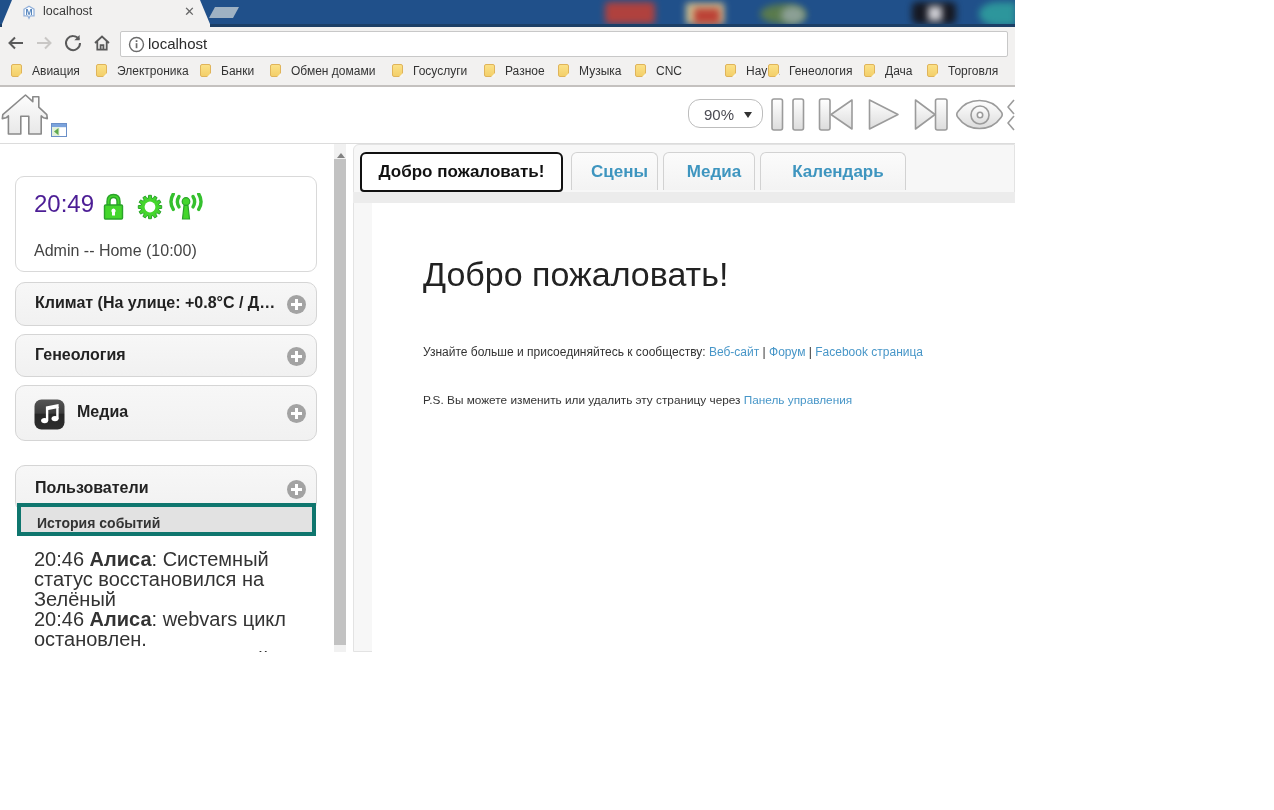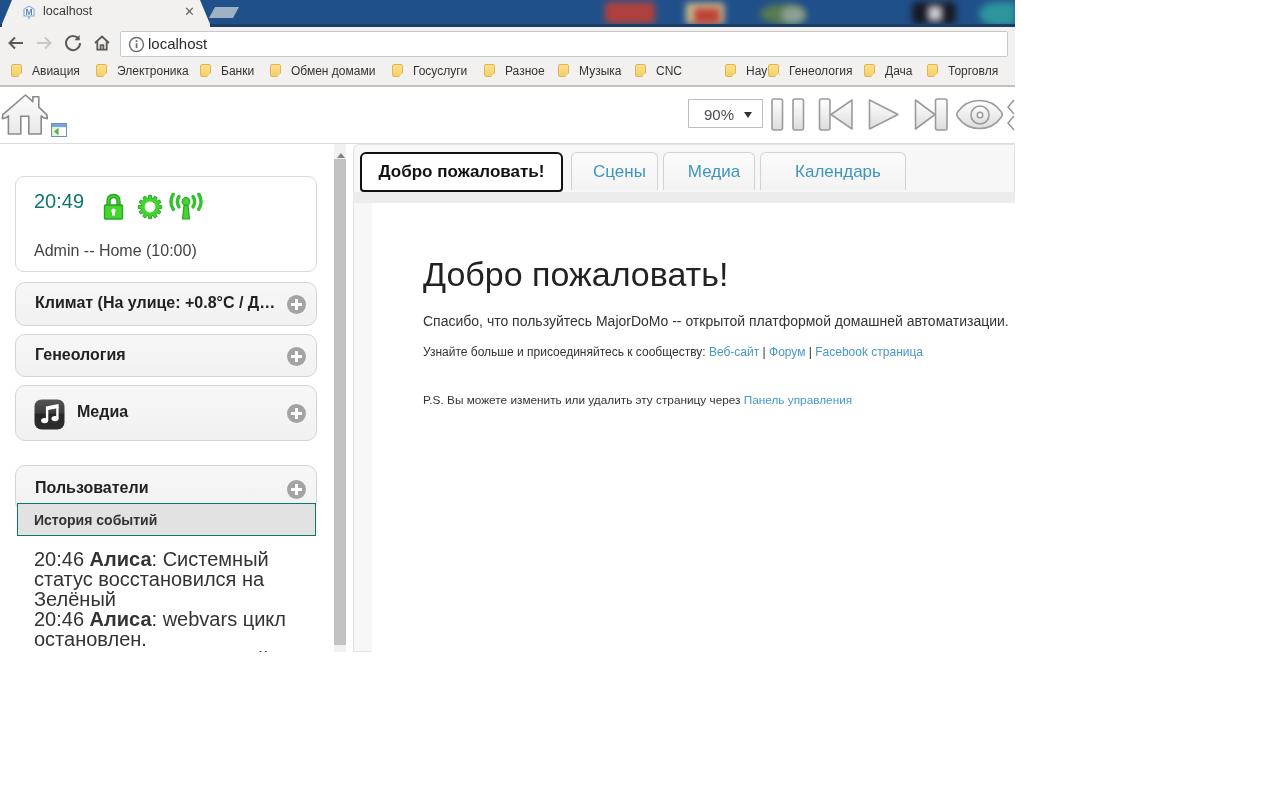--- a/index.html
+++ b/index.html
@@ -18,44 +18,44 @@
 #bmbar{left:0;top:57px;width:1015px;height:30px;background:#f2f1f0;border-bottom:2px solid #c4c1bf;}
 #omnibox{left:120px;top:31px;width:888px;height:26px;background:#fff;border:1px solid #c8c8c8;border-radius:2px;}
 #omnitext{left:27px;top:3px;font-size:15px;color:#2b2b2b;}
 .navic{position:absolute;top:33px;}
 
 .bm{position:absolute;top:64px;height:16px;font-size:12px;color:#333;white-space:nowrap;}
 .bm .fold{display:inline-block;position:relative;width:11px;height:13px;background:linear-gradient(#fbe187,#f3cf6a);border:1px solid #e0b45a;border-radius:2px;margin-right:10px;vertical-align:-2px;}
 .bm .fold:after{content:"";position:absolute;right:-1px;bottom:-1px;width:0;height:0;border-style:solid;border-width:0 0 4px 4px;border-color:transparent transparent #f6f5f3 transparent;}
 
 #pagehead{left:0;top:87px;width:1015px;height:57px;background:#fff;border-bottom:1px solid #dcdcdc;}
-#zoomsel{left:688px;top:99px;width:75px;height:29px;border:1px solid #bdbdbd;border-radius:0;background:#fff;}
+#zoomsel{left:688px;top:99px;width:75px;height:29px;border:1px solid #bdbdbd;border-radius:12px;background:#fff;}
 #zoomsel span{position:absolute;left:15px;top:6px;font-size:15px;color:#4a4a52;}
 #zoomsel i{position:absolute;right:10px;top:12px;width:0;height:0;border:4.5px solid transparent;border-top:6px solid #333;}
 
 #sidebar{left:0;top:144px;width:333px;height:508px;background:#fff;}
 .card{position:absolute;left:15px;width:302px;border:1px solid #d9d9d9;border-radius:9px;background:#fff;}
 .bar{position:absolute;left:15px;width:302px;border:1px solid #d5d5d5;border-radius:10px;background:linear-gradient(#f7f7f7,#f1f1f1);}
 .bar b{position:absolute;left:19px;font-size:16px;color:#222;white-space:nowrap;}
 .plus{position:absolute;right:10px;width:19px;height:19px;border-radius:50%;background:#a3a3a3;}
 .plus:before{content:"";position:absolute;left:4px;top:8px;width:11px;height:3px;background:#fff;}
 .plus:after{content:"";position:absolute;left:8px;top:4px;width:3px;height:11px;background:#fff;}
-#histhead{position:absolute;left:17px;top:359px;width:299px;height:33px;background:#e2e2e2;border:1px solid #0f766e;}
+#histhead{position:absolute;left:17px;top:359px;width:299px;height:33px;background:#e2e2e2;border:4px solid #0f766e;}
 #histhead b{position:absolute;left:16px;top:8px;font-size:14px;color:#333;}
 #histbody{position:absolute;left:17px;top:392px;width:299px;height:116px;background:#fff;overflow:hidden;}
 #histbody div{margin:13px 10px 0 17px;font-size:20px;line-height:20px;color:#333;}
 
 #sbtrack{left:334px;top:144px;width:12px;height:508px;background:#f1f1f1;}
 #sbthumb{left:334px;top:159px;width:12px;height:486px;background:#c2c2c2;}
 #sbarrow{left:337px;top:149px;width:0;height:0;border:4px solid transparent;border-bottom:5px solid #828282;}
 
 #mainwrap{left:353px;top:144px;width:662px;height:508px;background:#f7f7f7;border:1px solid #e3e3e3;border-radius:6px 0 0 0;}
 #tabshade{left:353px;top:192px;width:662px;height:11px;background:#ececec;}
 #maincontent{left:372px;top:203px;width:643px;height:449px;background:#fff;}
-.ptab{position:absolute;top:152px;height:38px;border:1px solid #d2d2d2;border-bottom:none;border-radius:6px 6px 0 0;background:linear-gradient(#fbfbfb,#f3f3f3);font-size:17px;font-weight:normal;color:#3e95bf;text-align:center;line-height:38px;padding-left:10px;}
+.ptab{position:absolute;top:152px;height:38px;border:1px solid #d2d2d2;border-bottom:none;border-radius:6px 6px 0 0;background:linear-gradient(#fbfbfb,#f3f3f3);font-size:17px;font-weight:bold;color:#3e95bf;text-align:center;line-height:38px;padding-left:10px;}
 #tabactive{left:360px;top:152px;width:203px;height:40px;border:2px solid #111;border-radius:6px 6px 4px 4px;background:#fff;font-size:17px;font-weight:bold;color:#111;text-align:center;line-height:36px;z-index:3;}
 
 #h1w{left:423px;top:255px;font-size:34px;color:#222;white-space:nowrap;}
 #p1{left:423px;top:313px;font-size:14px;color:#333;white-space:nowrap;}
 #p2{left:423px;top:345px;font-size:12px;color:#333;white-space:nowrap;}
 #ps{left:423px;top:393px;font-size:11.8px;color:#333;white-space:nowrap;}
 a{text-decoration:none;color:#4796c8;}
 </style></head>
 <body>
 <div id="browser">
@@ -155,21 +155,21 @@
       <path d="M187 13.5 C193 5 201 2.5 208.5 2.5 C216 2.5 224 5 230 13.5 Q232.5 16.5 230 19.5 C224 28 216 30.5 208.5 30.5 C201 30.5 193 28 187 19.5 Q184.5 16.5 187 13.5 Z"></path>
       <circle cx="209" cy="17" r="9"></circle>
       <circle cx="209" cy="17" r="2.7" fill="#fff"></circle>
       <path d="M243 2 L237 9 L243 16" fill="none"></path>
       <path d="M243 18 L237 25 L243 32" fill="none"></path>
     </g>
   </svg>
 
   <div class="abs" id="sidebar">
     <div class="card" style="top:32px;height:96px;">
-      <div class="abs" style="left:18px;top:13px;font-size:20px;color:#0f766e;">20:49</div>
+      <div class="abs" style="left:18px;top:13px;font-size:24px;color:#4c1d95;">20:49</div>
       <div class="abs" style="left:18px;top:65px;font-size:16px;color:#444;">Admin -- Home (10:00)</div>
     </div>
     <svg class="abs" style="left:103px;top:49px;z-index:5;" width="103" height="28" viewBox="0 0 103 28">
       <g fill="#44d62c" stroke="#2aa32a" stroke-width="1.4">
         <path d="M4 12 V8.5 Q4 1.5 10.5 1.5 Q17 1.5 17 8.5 V12 H14 V8.5 Q14 4.5 10.5 4.5 Q7 4.5 7 8.5 V12 Z"></path>
         <rect x="1.5" y="12" width="18" height="14" rx="1"></rect>
         <path d="M10.5 15.5 A2.3 2.3 0 0 1 12 19.4 L12 22.5 H9 L9 19.4 A2.3 2.3 0 0 1 10.5 15.5 Z" fill="#fff" stroke="none"></path>
       </g>
       <g fill="#44d62c" stroke="#2aa32a" stroke-width="1" transform="translate(35,2)">
         <path d="M23.7 10.6 L23.7 13.4 L20.9 13.6 L20.5 15.1 L22.9 16.6 L21.4 19.1 L18.9 17.8 L17.8 18.9 L19.1 21.4 L16.6 22.9 L15.1 20.5 L13.6 20.9 L13.4 23.7 L10.6 23.7 L10.4 20.9 L8.9 20.5 L7.4 22.9 L4.9 21.4 L6.2 18.9 L5.1 17.8 L2.6 19.1 L1.1 16.6 L3.5 15.1 L3.1 13.6 L0.3 13.4 L0.3 10.6 L3.1 10.4 L3.5 8.9 L1.1 7.4 L2.6 4.9 L5.1 6.2 L6.2 5.1 L4.9 2.6 L7.4 1.1 L8.9 3.5 L10.4 3.1 L10.6 0.3 L13.4 0.3 L13.6 3.1 L15.1 3.5 L16.6 1.1 L19.1 2.6 L17.8 5.1 L18.9 6.2 L21.4 4.9 L22.9 7.4 L20.5 8.9 L20.9 10.4 Z"></path>
@@ -229,16 +229,15 @@
   <div class="abs" id="sbarrow"></div>
 
   <div class="abs" id="mainwrap"></div>
   <div class="abs" id="tabshade"></div>
   <div class="abs" id="maincontent"></div>
   <div class="abs ptab" style="left:571px;width:87px;">Сцены</div>
   <div class="abs ptab" style="left:663px;width:92px;">Медиа</div>
   <div class="abs ptab" style="left:760px;width:146px;">Календарь</div>
   <div class="abs" id="tabactive">Добро пожаловать!</div>
   <div class="abs" id="h1w">Добро пожаловать!</div>
-  <div class="abs" id="p1">Спасибо, что пользуйтесь MajorDoMo -- открытой платформой домашней автоматизации.</div>
   <div class="abs" id="p2">Узнайте больше и присоединяйтесь к сообществу: <a>Веб-сайт</a> | <a>Форум</a> | <a>Facebook страница</a></div>
   <div class="abs" id="ps">P.S. Вы можете изменить или удалить эту страницу через <a>Панель управления</a></div>
 </div>
 
 </body></html>

